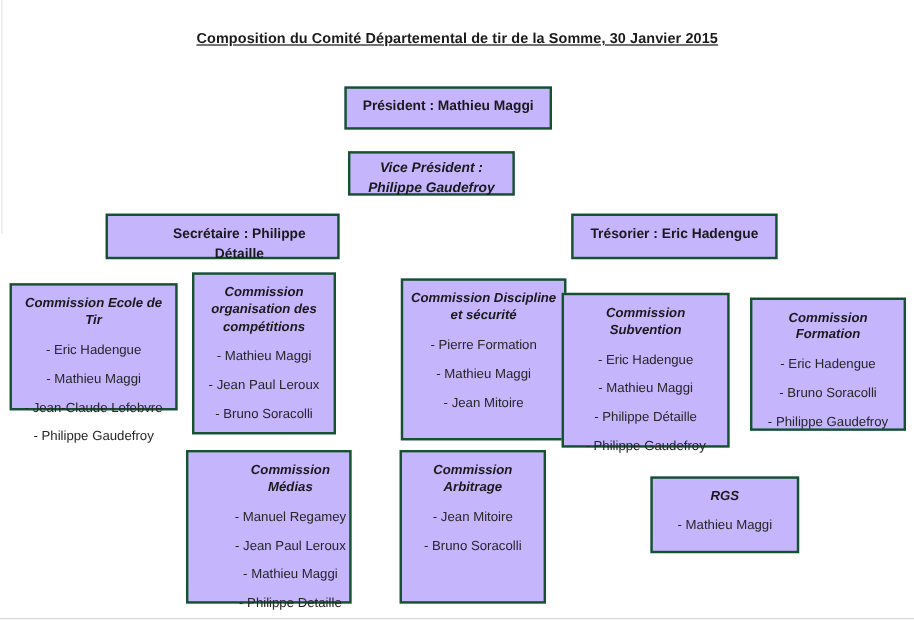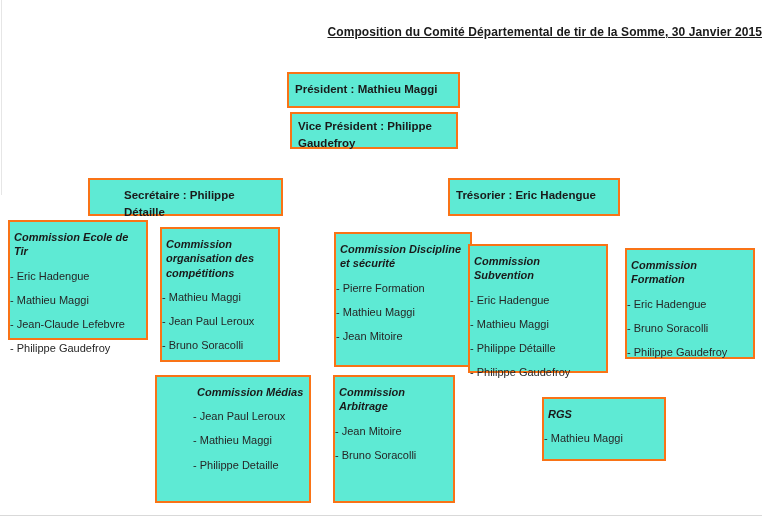--- a/index.html
+++ b/index.html
@@ -10,31 +10,32 @@
     background: #ffffff;
     font-family: "Liberation Sans", "DejaVu Sans", sans-serif;
     color: #1a1a1a;
     overflow: hidden;
   }
   .doc-title {
     position: absolute;
     top: 25px;
     left: 0;
     width: 100%;
-    text-align: right;
+    text-align: center;
     font-size: 12px;
     font-weight: 700;
     text-decoration: underline;
     letter-spacing: 0.1px;
   }
   .box {
     position: absolute;
     box-sizing: border-box;
-    border: 2px solid #f97316;
-    background: #5eead4;
+    border: 2px solid #14532d;
+    background: #c4b5fd;
+    text-align: center;
   }
   .officer-label {
     padding-top: 7px;
     font-size: 11.5px;
     font-weight: 700;
     line-height: 1.45;
     padding-left: 6px;
     padding-right: 6px;
   }
   .c-title {
@@ -70,33 +71,33 @@
 
   <div class="page-edge-left"></div>
   <div class="page-edge-bottom"></div>
 
   <div class="doc-title">Composition du Comité Départemental de tir de la Somme, 30 Janvier 2015</div>
 
   <div class="box" style="left:287px; top:72px; width:173px; height:36px;">
     <div class="officer-label">Président : Mathieu Maggi</div>
   </div>
 
-  <div class="box" style="left:290px; top:112px; width:168px; height:37px;">
+  <div class="box" style="left:290px; top:126px; width:139px; height:37px;font-style:italic;">
     <div class="officer-label" style="padding-top:4px;">Vice Président : Philippe Gaudefroy</div>
   </div>
 
   <div class="box" style="left:88px; top:178px; width:195px; height:38px;padding-left:28px;">
     <div class="officer-label">Secrétaire : Philippe Détaille</div>
   </div>
 
-  <div class="box" style="left:448px; top:178px; width:172px; height:38px;">
+  <div class="box" style="left:476px; top:178px; width:172px; height:38px;">
     <div class="officer-label">Trésorier : Eric Hadengue</div>
   </div>
 
-  <div class="box" style="left:8px; top:220px; width:140px; height:120px;">
+  <div class="box" style="left:8px; top:236px; width:140px; height:106px;">
     <div class="c-title">Commission Ecole de Tir</div>
     <div class="member">- Eric Hadengue</div>
     <div class="member">- Mathieu Maggi</div>
     <div class="member">- Jean-Claude Lefebvre</div>
     <div class="member">- Philippe Gaudefroy</div>
   </div>
 
   <div class="box" style="left:160px; top:227px; width:120px; height:135px;">
     <div class="c-title">Commission organisation des compétitions</div>
     <div class="member">- Mathieu Maggi</div>
@@ -119,22 +120,23 @@
     <div class="member">- Philippe Gaudefroy</div>
   </div>
 
   <div class="box" style="left:625px; top:232px; width:130px; height:111px;margin-top:16px;">
     <div class="c-title">Commission Formation</div>
     <div class="member">- Eric Hadengue</div>
     <div class="member">- Bruno Soracolli</div>
     <div class="member">- Philippe Gaudefroy</div>
   </div>
 
-  <div class="box" style="left:155px; top:375px; width:156px; height:128px;padding-left:36px;">
+  <div class="box" style="left:155px; top:375px; width:138px; height:128px;padding-left:36px;">
     <div class="c-title">Commission Médias</div>
+    <div class="member">- Manuel Regamey</div>
     <div class="member">- Jean Paul Leroux</div>
     <div class="member">- Mathieu Maggi</div>
     <div class="member">- Philippe Detaille</div>
   </div>
 
   <div class="box" style="left:333px; top:375px; width:122px; height:128px;">
     <div class="c-title">Commission Arbitrage</div>
     <div class="member">- Jean Mitoire</div>
     <div class="member">- Bruno Soracolli</div>
   </div>

